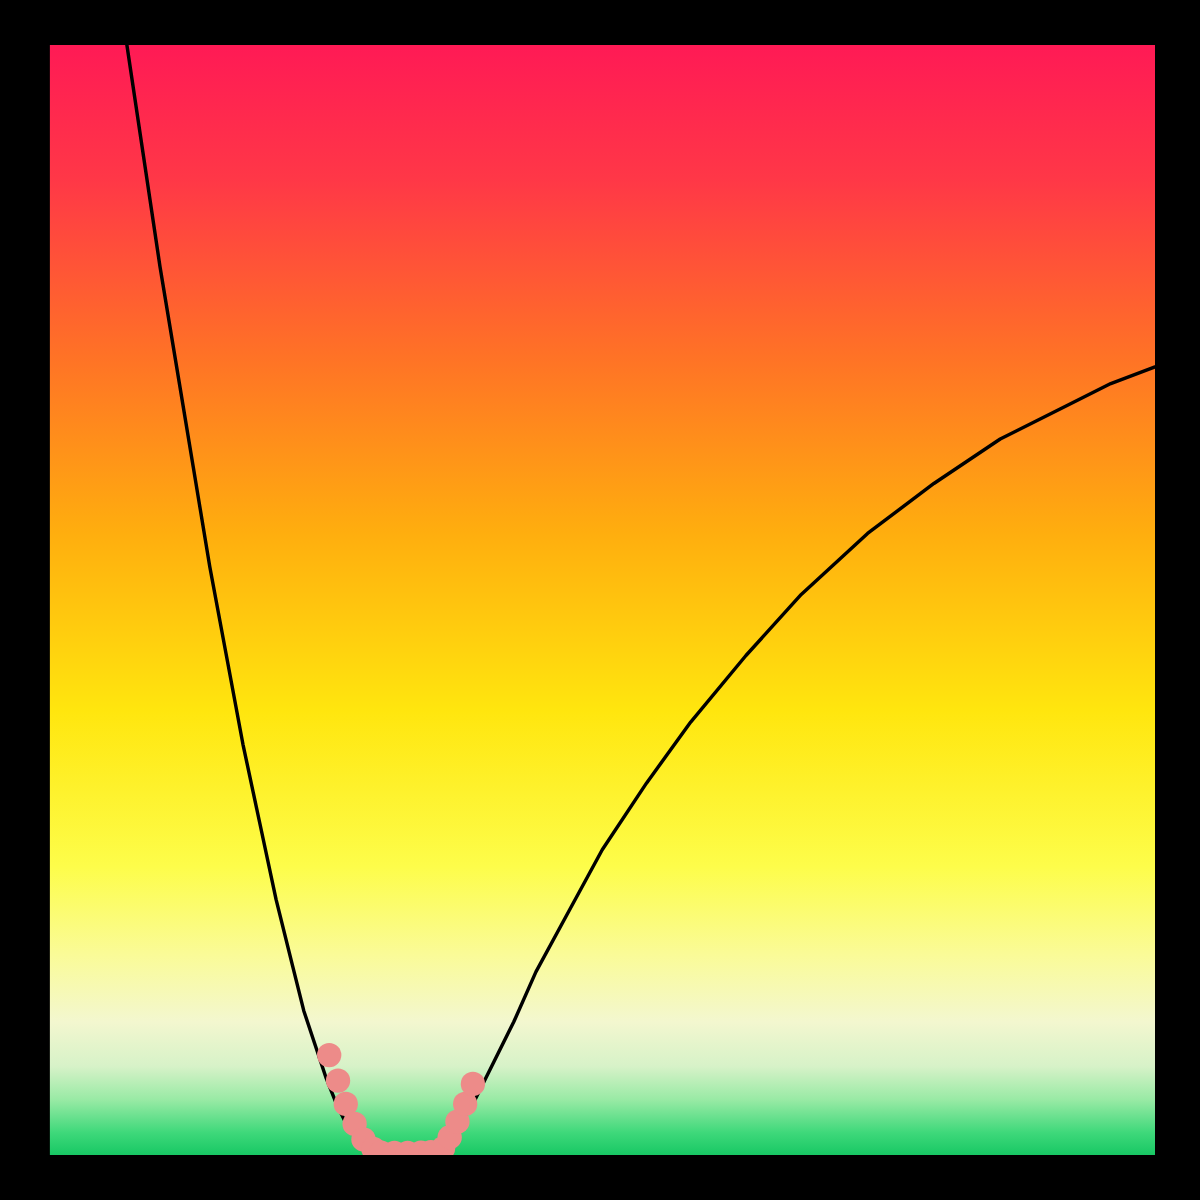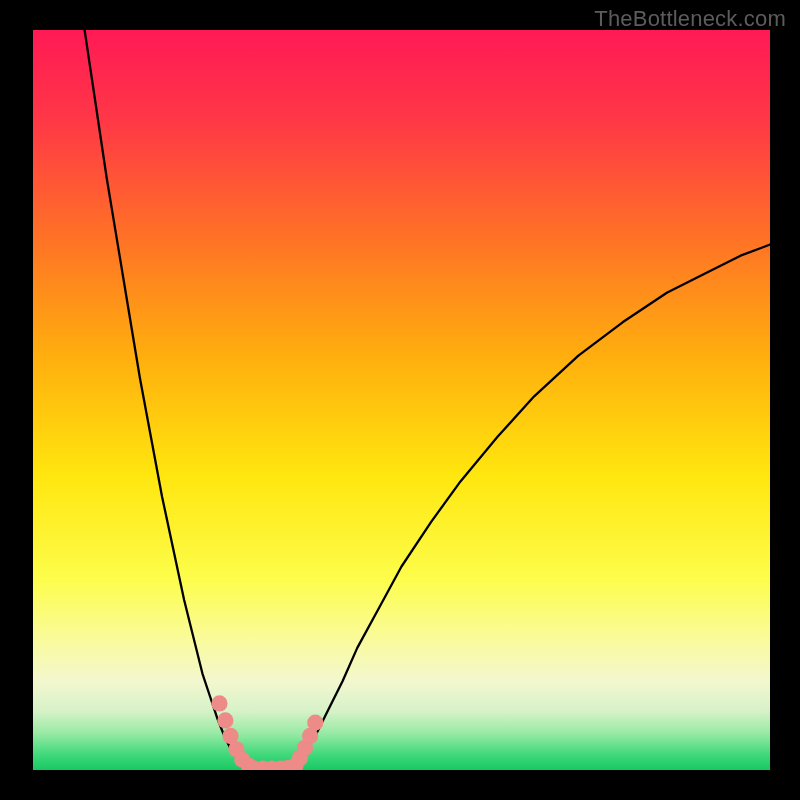--- a/index.html
+++ b/index.html
@@ -36,21 +36,20 @@
     letter-spacing: 0.2px;
     z-index: 50;
   }
   svg { display: block; }
 </style>
 </head>
 <body>
 
 <div class="frame">
 
-  <div class="watermark">TheBottleneck.com</div>
 
   <div class="plot">
     <svg id="chart-svg" width="737" height="740" viewBox="0 0 737 740">
       <defs>
         <linearGradient id="bg-grad" x1="0" y1="0" x2="0" y2="1">
             <stop offset="0%" stop-color="#ff1a55"></stop>
             <stop offset="12%" stop-color="#ff3747"></stop>
             <stop offset="28%" stop-color="#ff7226"></stop>
             <stop offset="44%" stop-color="#ffae0e"></stop>
             <stop offset="60%" stop-color="#ffe60e"></stop>

